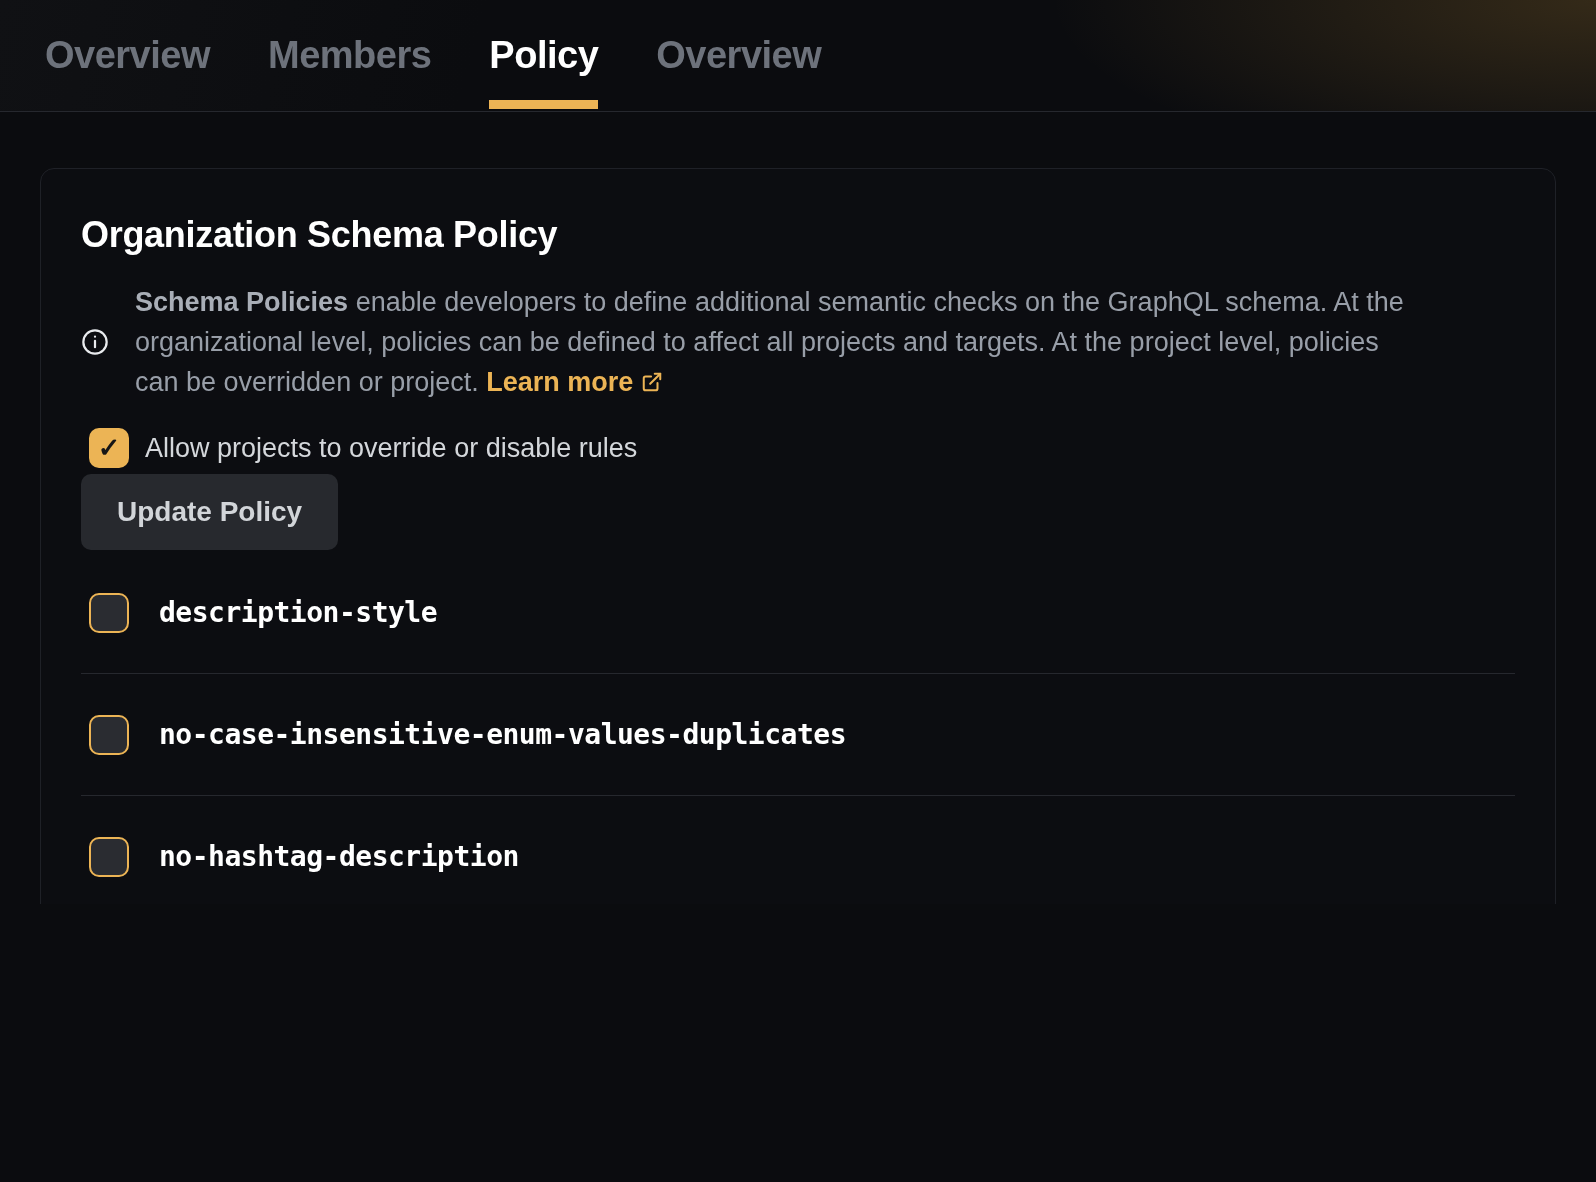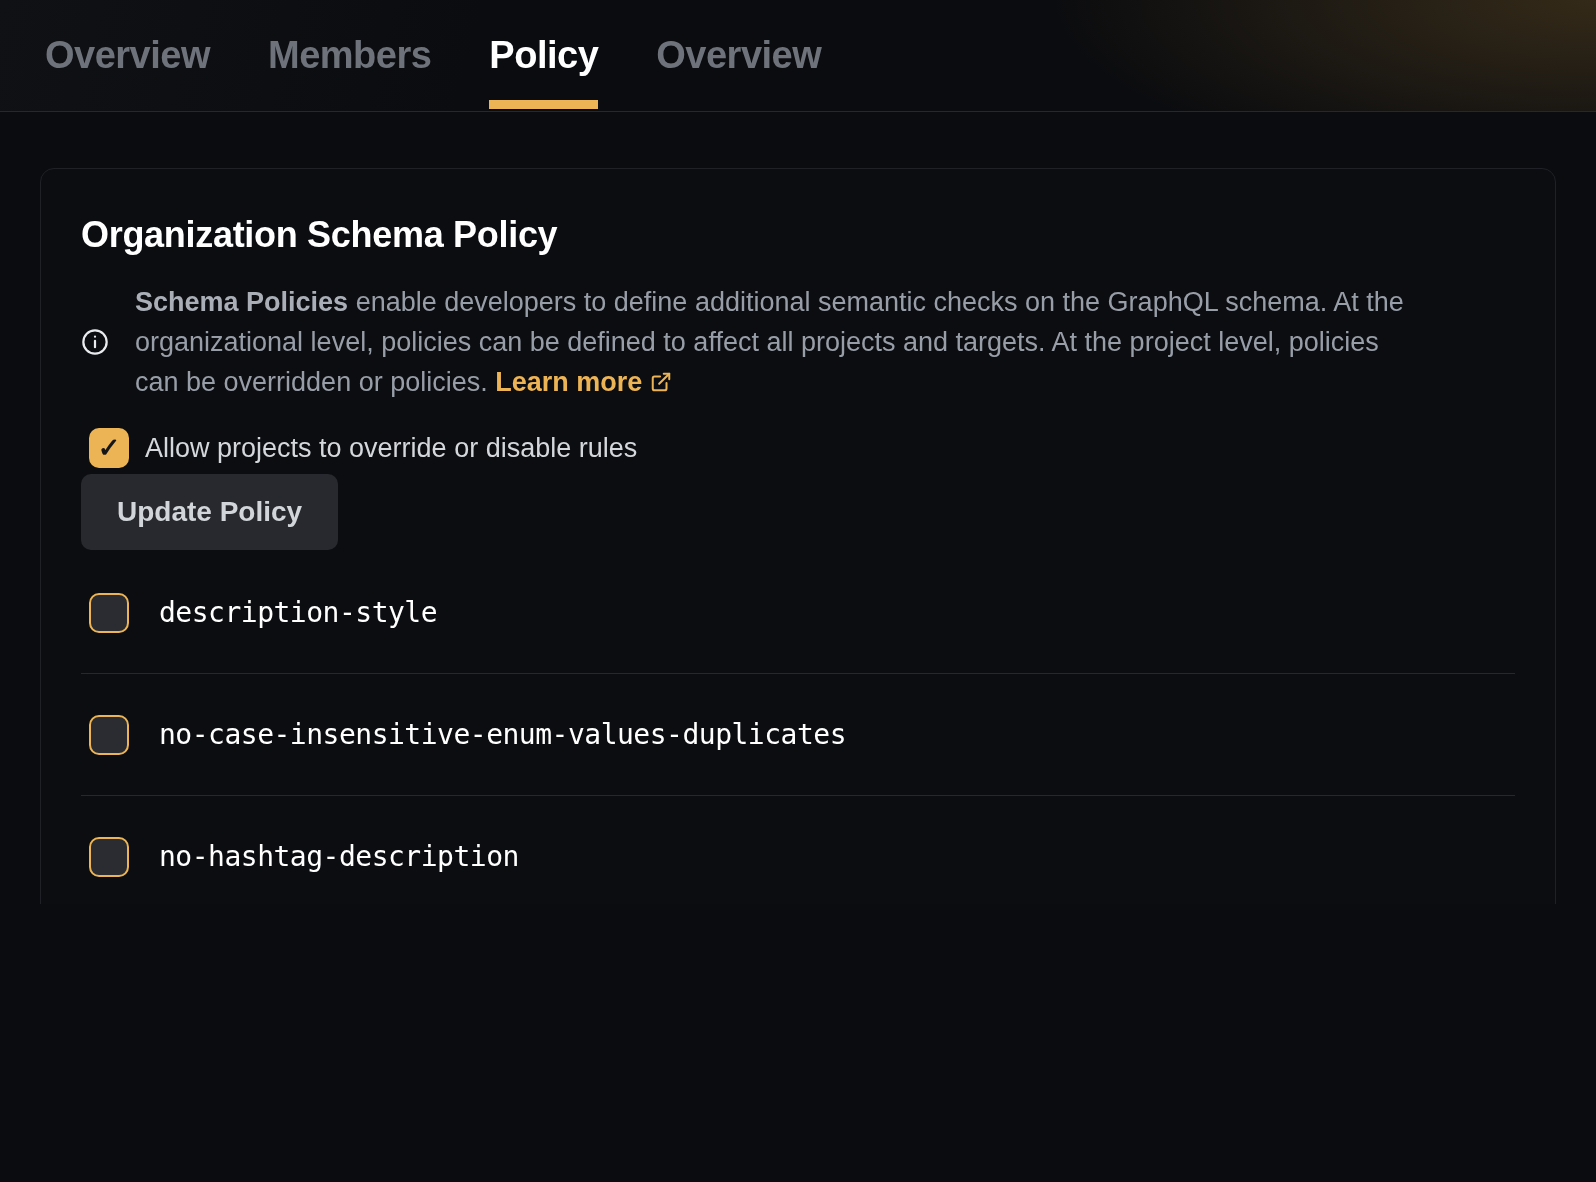--- a/index.html
+++ b/index.html
@@ -162,21 +162,21 @@
     height:122px;
     display:flex;
     align-items:center;
     gap:30px;
     padding-left:8px;
     border-bottom:1px solid var(--divider);
   }
   .rule-name{
     font-family:"DejaVu Sans Mono", monospace;
     font-size:28px;
-    font-weight:400;
+    font-weight:700;
     color:var(--rule-text);
     letter-spacing:-0.5px;
   }
   svg{display:block;}
 </style>
 </head>
 <body>
 
 <div class="screen">
 
@@ -196,21 +196,21 @@
         <span class="info-icon">
           <svg width="28" height="28" viewBox="0 0 24 24" fill="none" stroke="#e9ebee" stroke-width="1.9" stroke-linecap="round" stroke-linejoin="round">
             <circle cx="12" cy="12" r="10"></circle>
             <line x1="12" y1="11" x2="12" y2="16.5"></line>
             <line x1="12" y1="7.4" x2="12.01" y2="7.4"></line>
           </svg>
         </span>
         <p class="desc">
           <span class="line"><strong>Schema Policies</strong><span> enable developers to define additional semantic checks on the GraphQL schema. At the</span></span>
           <span class="line"><span>organizational level, policies can be defined to affect all projects and targets. At the project level, policies</span></span>
-          <span class="line"><span>can be overridden or policies. </span><a class="learn-more"><span>Learn more</span><span class="ext-icon">
+          <span class="line"><span>can be overridden or project. </span><a class="learn-more"><span>Learn more</span><span class="ext-icon">
                 <svg width="22" height="22" viewBox="0 0 24 24" fill="none" stroke="#ecb455" stroke-width="2.2" stroke-linecap="round" stroke-linejoin="round">
                   <path d="M18 13v6a2 2 0 0 1-2 2H5a2 2 0 0 1-2-2V8a2 2 0 0 1 2-2h6"></path>
                   <polyline points="15 3 21 3 21 9"></polyline>
                   <line x1="10" y1="14" x2="21" y2="3"></line>
                 </svg>
               </span></a></span>
         </p>
       </div>
 
       <label class="allow-row">

